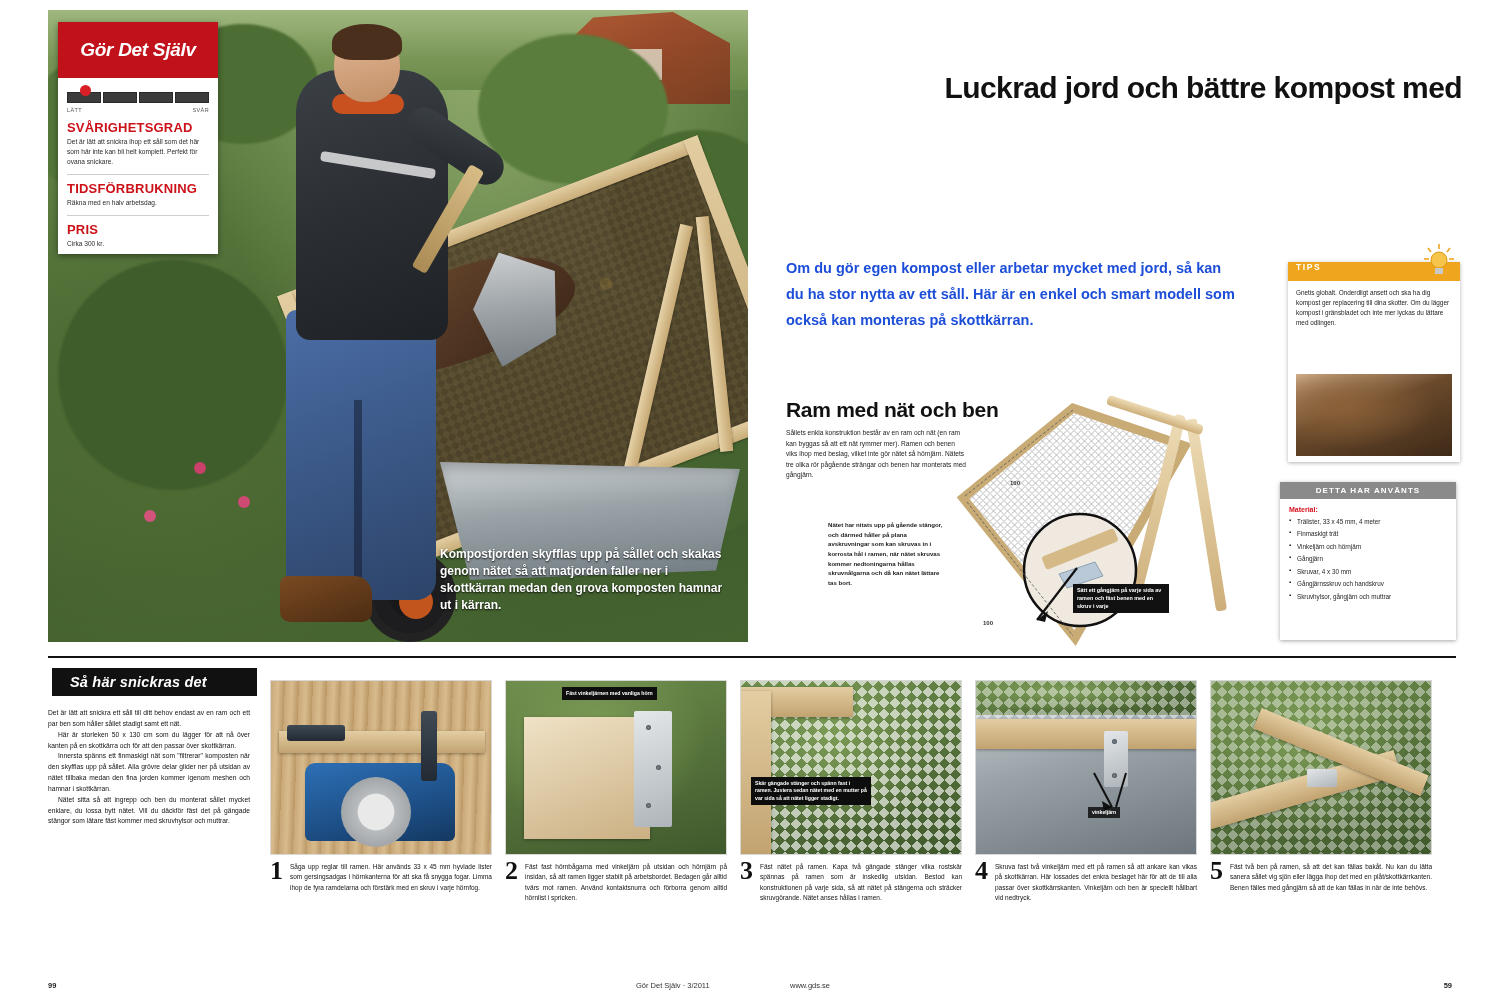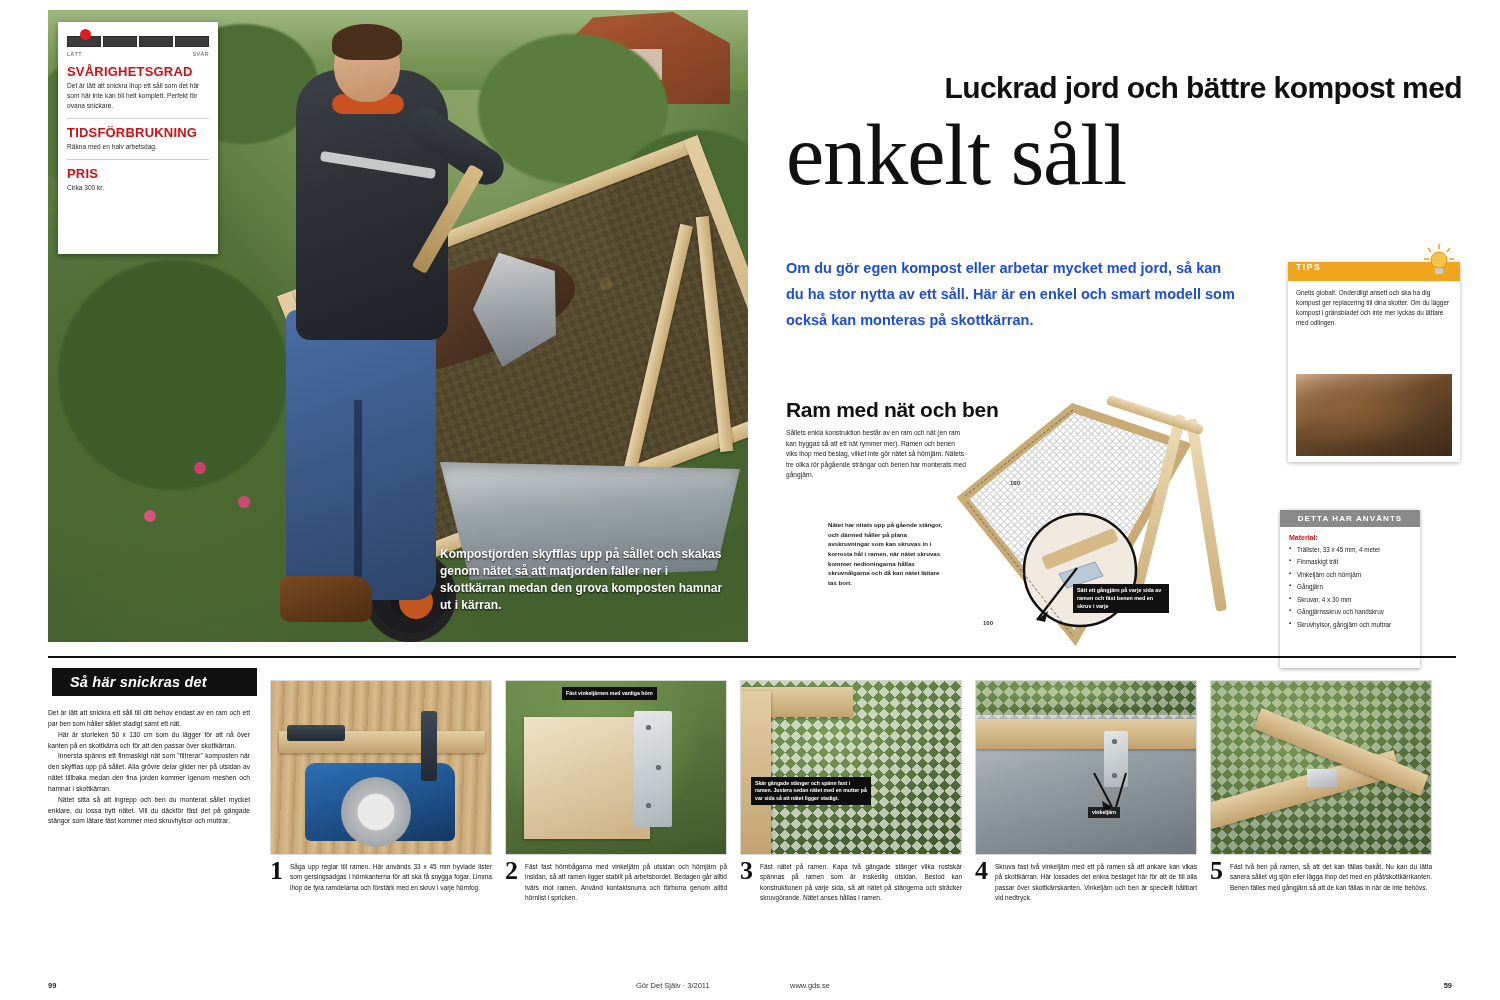--- a/index.html
+++ b/index.html
@@ -205,21 +205,21 @@
     background:
       radial-gradient(ellipse at 30% 40%, #8a6038 0%, rgba(138,96,56,0) 60%),
       linear-gradient(160deg,#d9b491 0%, #6b4a2b 42%, #3e2a18 100%);
   }
   .bulb{
     position:absolute; right:6px; top:-18px; width:30px; height:34px;
   }
 
   
   .mat-box{
-    position:absolute; left:1280px; top:510px; width:140px; height:158px;
+    position:absolute; left:1280px; top:482px; width:176px; height:158px;
     background:#ffffff; box-shadow:0 1px 4px rgba(0,0,0,.35);
   }
   .mat-head{
     height:17px; background:#8a8a8a; display:flex; align-items:center; justify-content:center;
   }
   .mat-head span{ color:#fff; font-size:8px; font-weight:700; letter-spacing:1.1px; }
   .mat-body{ padding:7px 9px; }
   .mat-sub{ color:#d4101a; font-size:7px; font-weight:700; margin-bottom:4px; }
   .mat-li{
     font-size:6.3px; line-height:1.5; color:#1e1e1e; padding-left:8px;
@@ -373,20 +373,23 @@
     <div class="hero-arm"></div>
     <div class="hero-man-head"></div>
     <div class="hero-man-hair"></div>
     <div class="hero-shovel-handle"></div>
     <div class="hero-shovel-blade"></div>
 
     <div class="hero-caption">Kompostjorden skyfflas upp på sållet och skakas genom nätet så att matjorden faller ner i skottkärran medan den grova komposten hamnar ut i kärran.</div>
   </div>
 
   <div class="logo-box">
+    <div class="logo-band">
+      <div class="logo-wordmark">Gör Det Själv</div>
+    </div>
     <div class="logo-body">
       <div class="meter-wrap">
         <div class="meter">
           <span></span>
           <span></span>
           <span></span>
           <span></span>
         </div>
         <div class="meter-dot"></div>
       </div>
@@ -406,21 +409,20 @@
       </div>
       <div class="fact-rule"></div>
       <div>
         <div class="fact-h">PRIS</div>
         <div class="fact-p">Cirka 300 kr.</div>
       </div>
     </div>
   </div>
 
   <div class="kicker">Luckrad jord och bättre kompost med</div>
-  <div class="bigtitle">enkelt såll</div>
   <div class="intro">Om du gör egen kompost eller arbetar mycket med jord, så kan du ha stor nytta av ett såll. Här är en enkel och smart modell som också kan monteras på skottkärran.</div>
 
   <div class="tips-box">
     <svg class="bulb" viewBox="0 0 30 34">
       <g stroke="#f0a51e" stroke-width="1.6" fill="none">
         <line x1="15" y1="0" x2="15" y2="5"></line>
           <line x1="4" y1="4" x2="7" y2="8"></line>
         <line x1="26" y1="4" x2="23" y2="8"></line>
           <line x1="0" y1="15" x2="5" y2="15"></line>
         <line x1="30" y1="15" x2="25" y2="15"></line>

